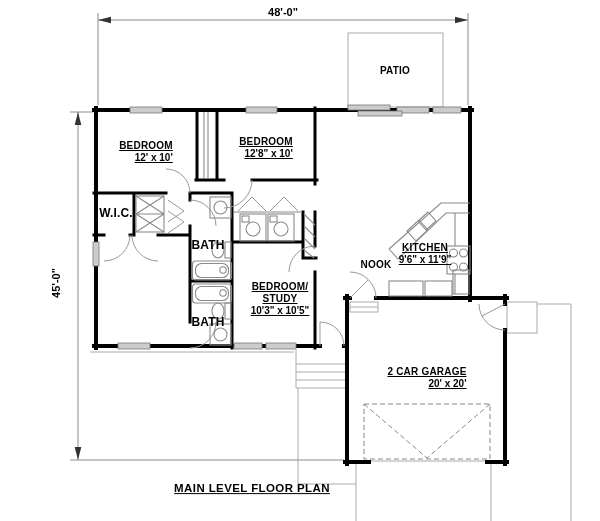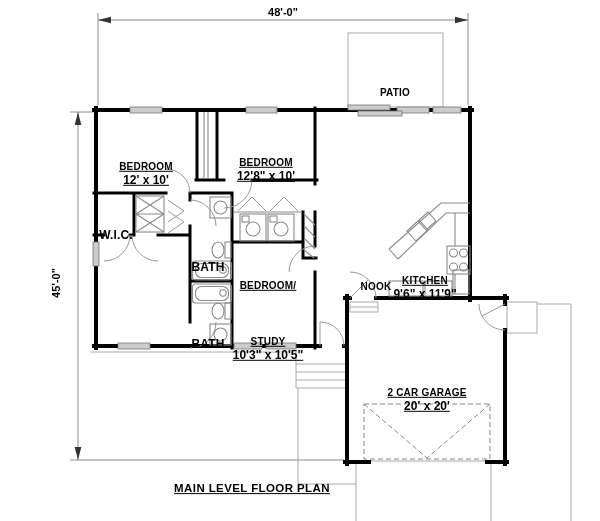--- a/index.html
+++ b/index.html
@@ -1,22 +1,22 @@
 <!DOCTYPE html>
 <html><head>
 <meta charset="utf-8">
 <style>
   html,body{margin:0;padding:0;background:#fff;}
   .plan{position:relative;width:600px;height:521px;background:#ffffff;overflow:hidden;
         font-family:"Liberation Sans",sans-serif;color:#000;}
   .plan svg{position:absolute;left:0;top:0;}
   .lbl{position:absolute;transform:translate(-50%,-50%);text-align:center;font-weight:bold;
        white-space:nowrap;line-height:1.2;}
-  .name{font-size:10px;letter-spacing:.2px;display:block;margin-top:44px;}
-  .size{font-size:12px;display:block;}
+  .name{font-size:10px;letter-spacing:.2px;display:block;}
+  .size{font-size:10px;display:block;text-align:right;}
   .small{font-size:12px;letter-spacing:.1px;}
   .u{text-decoration:underline;}
   .dim{font-size:11px;font-weight:bold;}
   .vert{transform:translate(-50%,-50%) rotate(-90deg);}
   .title{font-size:11.5px;letter-spacing:.4px;text-decoration:underline;padding-left:40px;}
 </style>
 </head>
 <body>
 
 <div class="plan">
@@ -165,31 +165,31 @@
 
   <div class="lbl" style="left:208px;top:245px">
     <span class="name small">BATH</span>
   </div>
 
 
   <div class="lbl" style="left:208px;top:322px">
     <span class="name small">BATH</span>
   </div>
 
-  <div class="lbl" style="left:268px;top:299px">
+  <div class="lbl" style="left:280px;top:299px">
     <span class="name u">BEDROOM/</span>
     <span class="name u">STUDY</span>
     <span class="size u">10'3" x 10'5"</span>
   </div>
 
   <div class="lbl" style="left:376px;top:265px">
     <span class="name">NOOK</span>
   </div>
 
-  <div class="lbl" style="left:425px;top:266px">
+  <div class="lbl" style="left:425px;top:254px">
     <span class="name u">KITCHEN</span>
     <span class="size u">9'6" x 11'9"</span>
   </div>
 
   <div class="lbl" style="left:427px;top:378px">
     <span class="name u">2 CAR GARAGE</span>
     <span class="size u">20' x 20'</span>
   </div>
 
   <div class="lbl title" style="left:232px;top:489px">MAIN LEVEL FLOOR PLAN</div>

